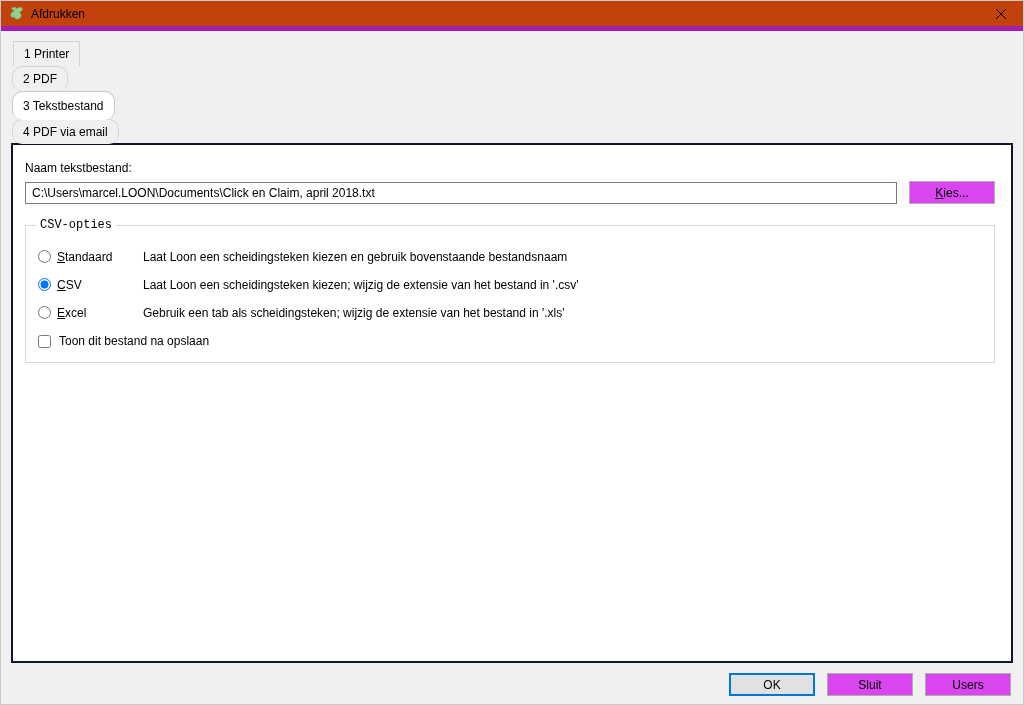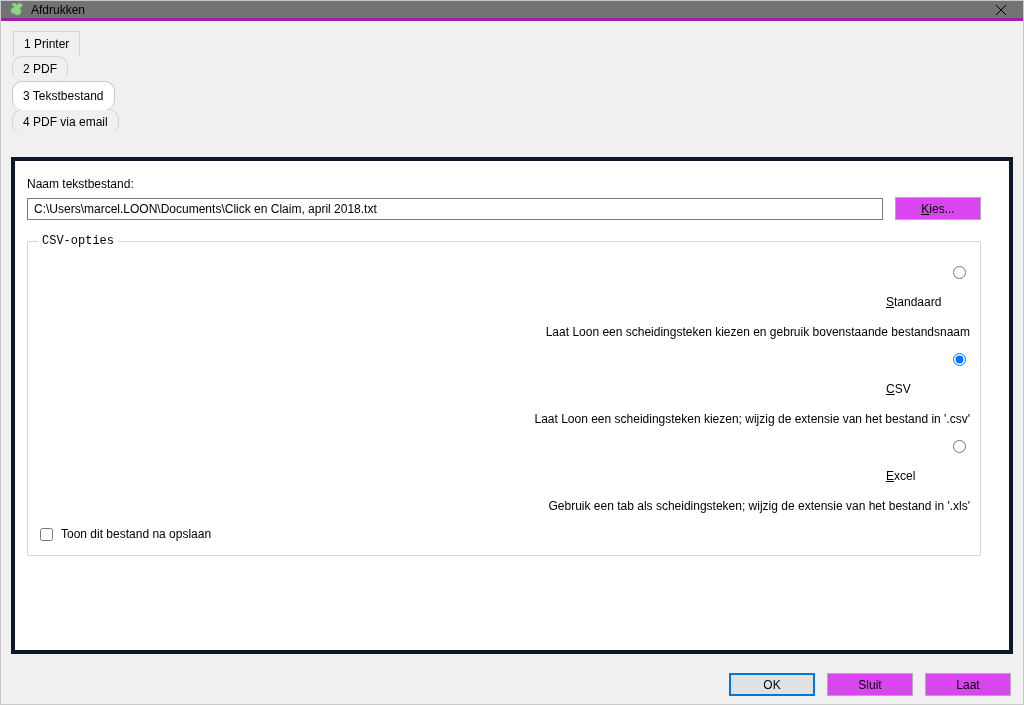--- a/index.html
+++ b/index.html
@@ -13,25 +13,25 @@
   }
   .window {
     width: 1024px;
     height: 705px;
     background: #fff;
     display: flex;
     flex-direction: column;
     border: 1px solid #c9c9c9;
   }
   .titlebar {
-    height: 20px;
-    background: #737373;
-    display: flex;
-    align-items: center;
-    border-bottom: 3px solid #a21caf;
+    height: 30px;
+    background: #c2410c;
+    display: flex;
+    align-items: center;
+    border-bottom: 5px solid #a21caf;
   }
   .titlebar .app-icon {
     width: 16px;
     height: 16px;
     margin: 0 6px 0 8px;
     display: flex;
     align-items: center;
     justify-content: center;
   }
   .titlebar .title-text {
@@ -82,24 +82,23 @@
     background: #fff;
     border-color: #c9c9c9;
     padding-top: 7px;
     padding-bottom: 7px;
     z-index: 3;
     margin-bottom: -1px;
   }
   .tab-page {
     flex: 1;
     background: #fff;
-    border: 4px solid #0f172a;
-    padding: 16px 28px 12px 12px;
+    border: 2px solid #0f172a;
+    padding: 16px 16px 12px 12px;
     position: relative;
-    margin-top: 24px;
   }
 
   .field-label {
     font-size: 12px;
     margin-bottom: 6px;
   }
 
   .row-filename {
     display: flex;
     align-items: center;
@@ -133,24 +132,23 @@
     margin: 0;
     padding: 12px 10px 14px 10px;
   }
   fieldset.groupbox legend {
     font-size: 12px;
     padding: 0 4px;
     font-family: Liberation Mono, monospace;
   }
   .opt-row {
     display: flex;
-    align-items: flex-end;
-    gap: 16px;
+    align-items: flex-start;
+    gap: 2px;
     margin: 6px 0 14px 0;
-    flex-direction: column;
   }
   .opt-row:last-of-type { margin-bottom: 18px; }
   .opt-row input[type="radio"] {
     width: 13px; height: 13px;
     margin: 0 4px 0 2px;
   }
   .opt-row .opt-label {
     width: 84px;
   }
   .opt-row .opt-desc {
@@ -165,21 +163,21 @@
   .check-row input[type="checkbox"] {
     width: 13px; height: 13px;
     margin: 0 4px 0 2px;
   }
 
   
   .button-bar {
     display: flex;
     justify-content: flex-end;
     gap: 12px;
-    padding: 19px 2px 2px 2px;
+    padding: 10px 2px 2px 2px;
   }
   .btn-primary {
     border: 2px solid #0078d7;
     background: #e1e1e1;
   }
   .u-mnemonic { text-decoration: underline; }
 </style>
 </head>
 <body>
 
@@ -264,18 +262,18 @@
     </div>
 
     <div class="button-bar">
       <button class="btn btn-primary">
         <span>OK</span>
       </button>
       <button class="btn">
         <span>Sluit</span>
       </button>
       <button class="btn">
-        <span>Laat</span>
+        <span>Users</span>
       </button>
     </div>
 
   </div>
 </div>
 
 </body></html>

